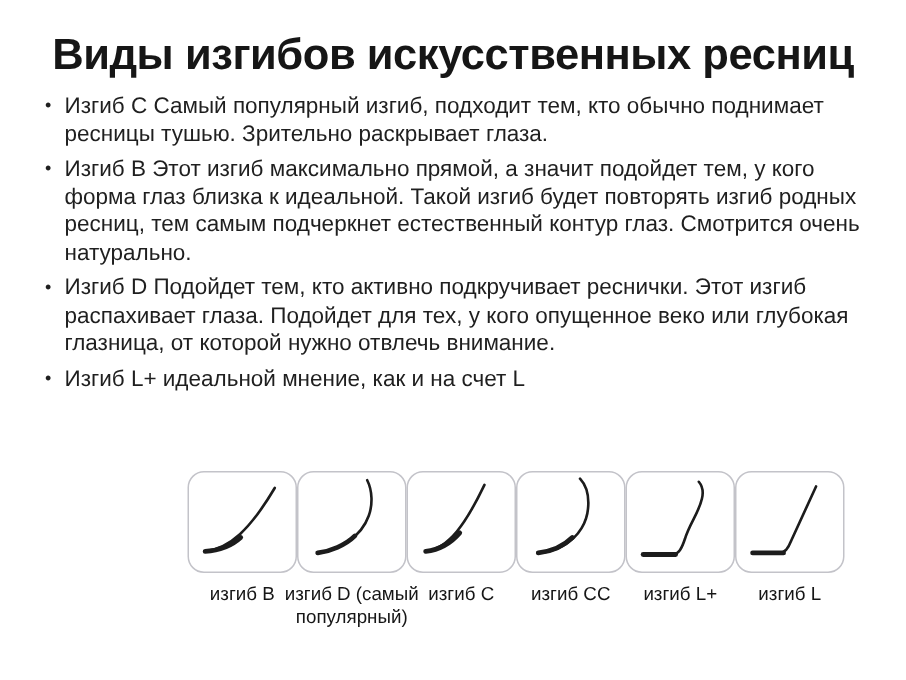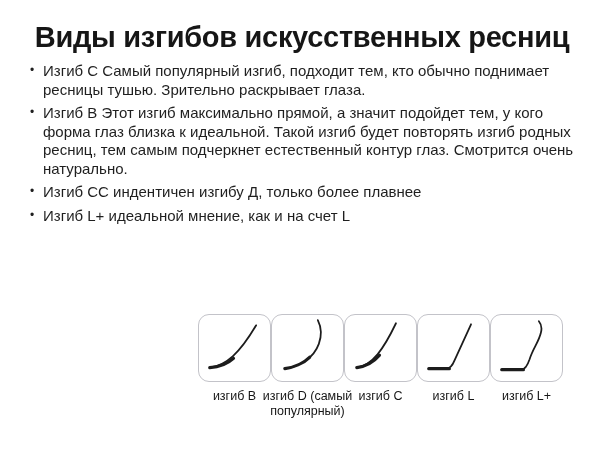--- a/index.html
+++ b/index.html
@@ -98,21 +98,21 @@
 </head>
 <body>
 
 <div class="slide">
 
   <h1 class="slide-title">Виды изгибов искусственных ресниц</h1>
 
   <ul class="bullets">
     <li>Изгиб C Самый популярный изгиб, подходит тем, кто обычно поднимает ресницы тушью. Зрительно раскрывает глаза.</li>
     <li>Изгиб B Этот изгиб максимально прямой, а значит подойдет тем, у кого форма глаз близка к идеальной. Такой изгиб будет повторять изгиб родных ресниц, тем самым подчеркнет естественный контур глаз. Смотрится очень натурально.</li>
-    <li>Изгиб CC индентичен изгибу Д, только более плавнее</li>
+    <li>Изгиб D Подойдет тем, кто активно подкручивает реснички. Этот изгиб распахивает глаза. Подойдет для тех, у кого опущенное веко или глубокая глазница, от которой нужно отвлечь внимание.</li>
     <li>Изгиб L+ идеальной мнение, как и на счет L</li>
   </ul>
 
   <div class="cards">
 
     <div class="card-col">
       <div class="card">
         <svg viewBox="0 0 64 64">
           <path class="lash" d="M8 51 C 24 49, 37 37, 53 10"></path>
           <path class="lash-base" d="M8 51 C 16 50.5, 25 47.5, 31 42"></path>
@@ -134,35 +134,44 @@
     <div class="card-col">
       <div class="card">
         <svg viewBox="0 0 64 64">
           <path class="lash" d="M9 51 C 24 49, 35 33, 47 8"></path>
           <path class="lash-base" d="M9 51 C 17 50, 25 46, 31 39"></path>
         </svg>
       </div>
       <div class="card-label">изгиб C</div>
     </div>
 
-
     <div class="card-col">
       <div class="card">
         <svg viewBox="0 0 64 64">
-          <path class="lash" d="M8 52 L 25 52 C 29 52, 31 49, 33 44 L 49 9"></path>
-          <path class="lash-base" d="M8 52 L 28 52"></path>
+          <path class="lash" d="M11 52 C 22 51, 33 46, 39 36 C 44.5 27, 45.5 12, 38 4"></path>
+          <path class="lash-base" d="M11 52 C 19 51, 27 48, 33 42"></path>
         </svg>
       </div>
-      <div class="card-label">изгиб L</div>
+      <div class="card-label">изгиб CC</div>
     </div>
 
     <div class="card-col">
       <div class="card">
         <svg viewBox="0 0 64 64">
           <path class="lash" d="M8 53 L 27 53 C 31 53, 33 49, 35 43 C 38 33, 44 26, 46 17 C 47 13, 46.5 9, 44 6"></path>
           <path class="lash-base" d="M8 53 L 29 53"></path>
         </svg>
       </div>
       <div class="card-label">изгиб L+</div>
     </div>
 
+    <div class="card-col">
+      <div class="card">
+        <svg viewBox="0 0 64 64">
+          <path class="lash" d="M8 52 L 25 52 C 29 52, 31 49, 33 44 L 49 9"></path>
+          <path class="lash-base" d="M8 52 L 28 52"></path>
+        </svg>
+      </div>
+      <div class="card-label">изгиб L</div>
+    </div>
+
   </div>
 </div>
 
 </body></html>

